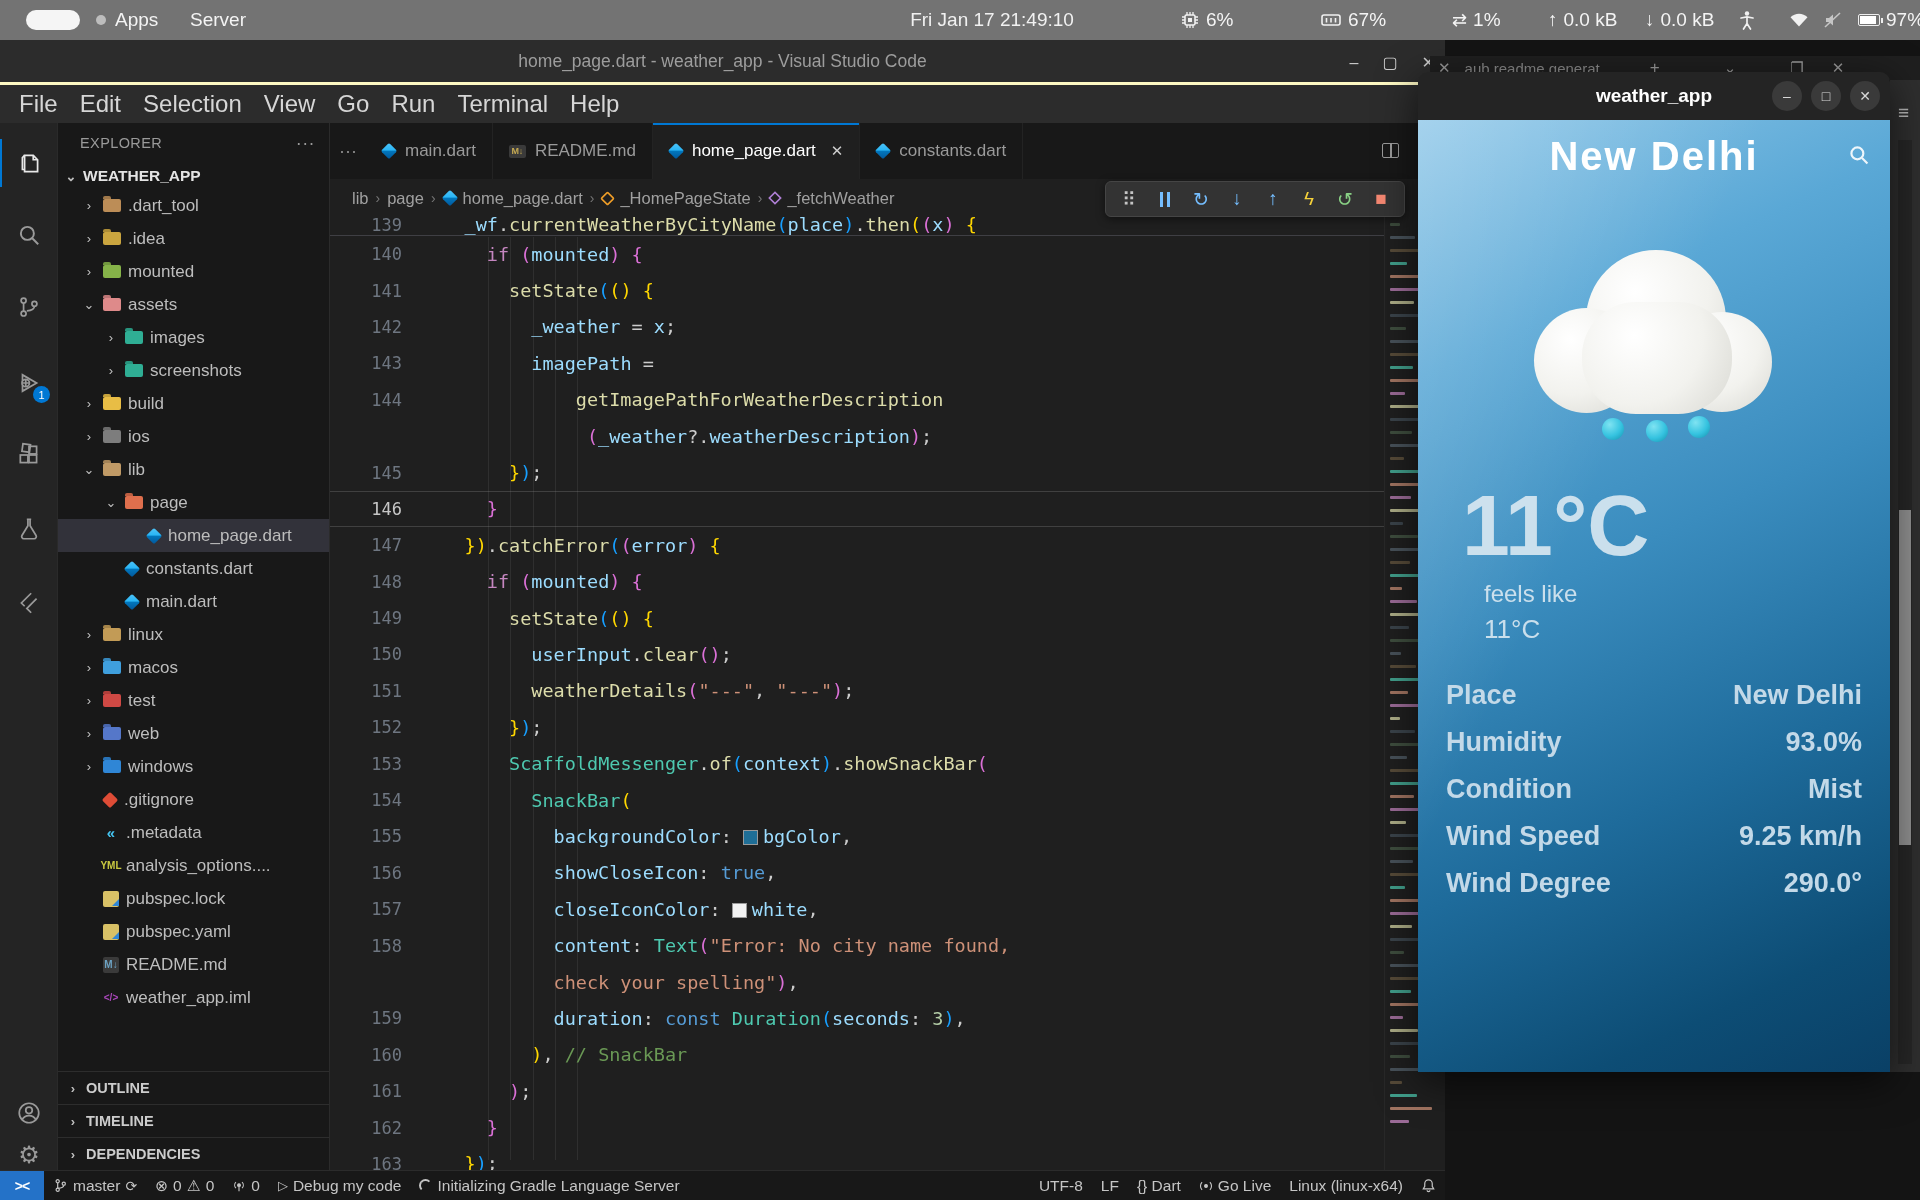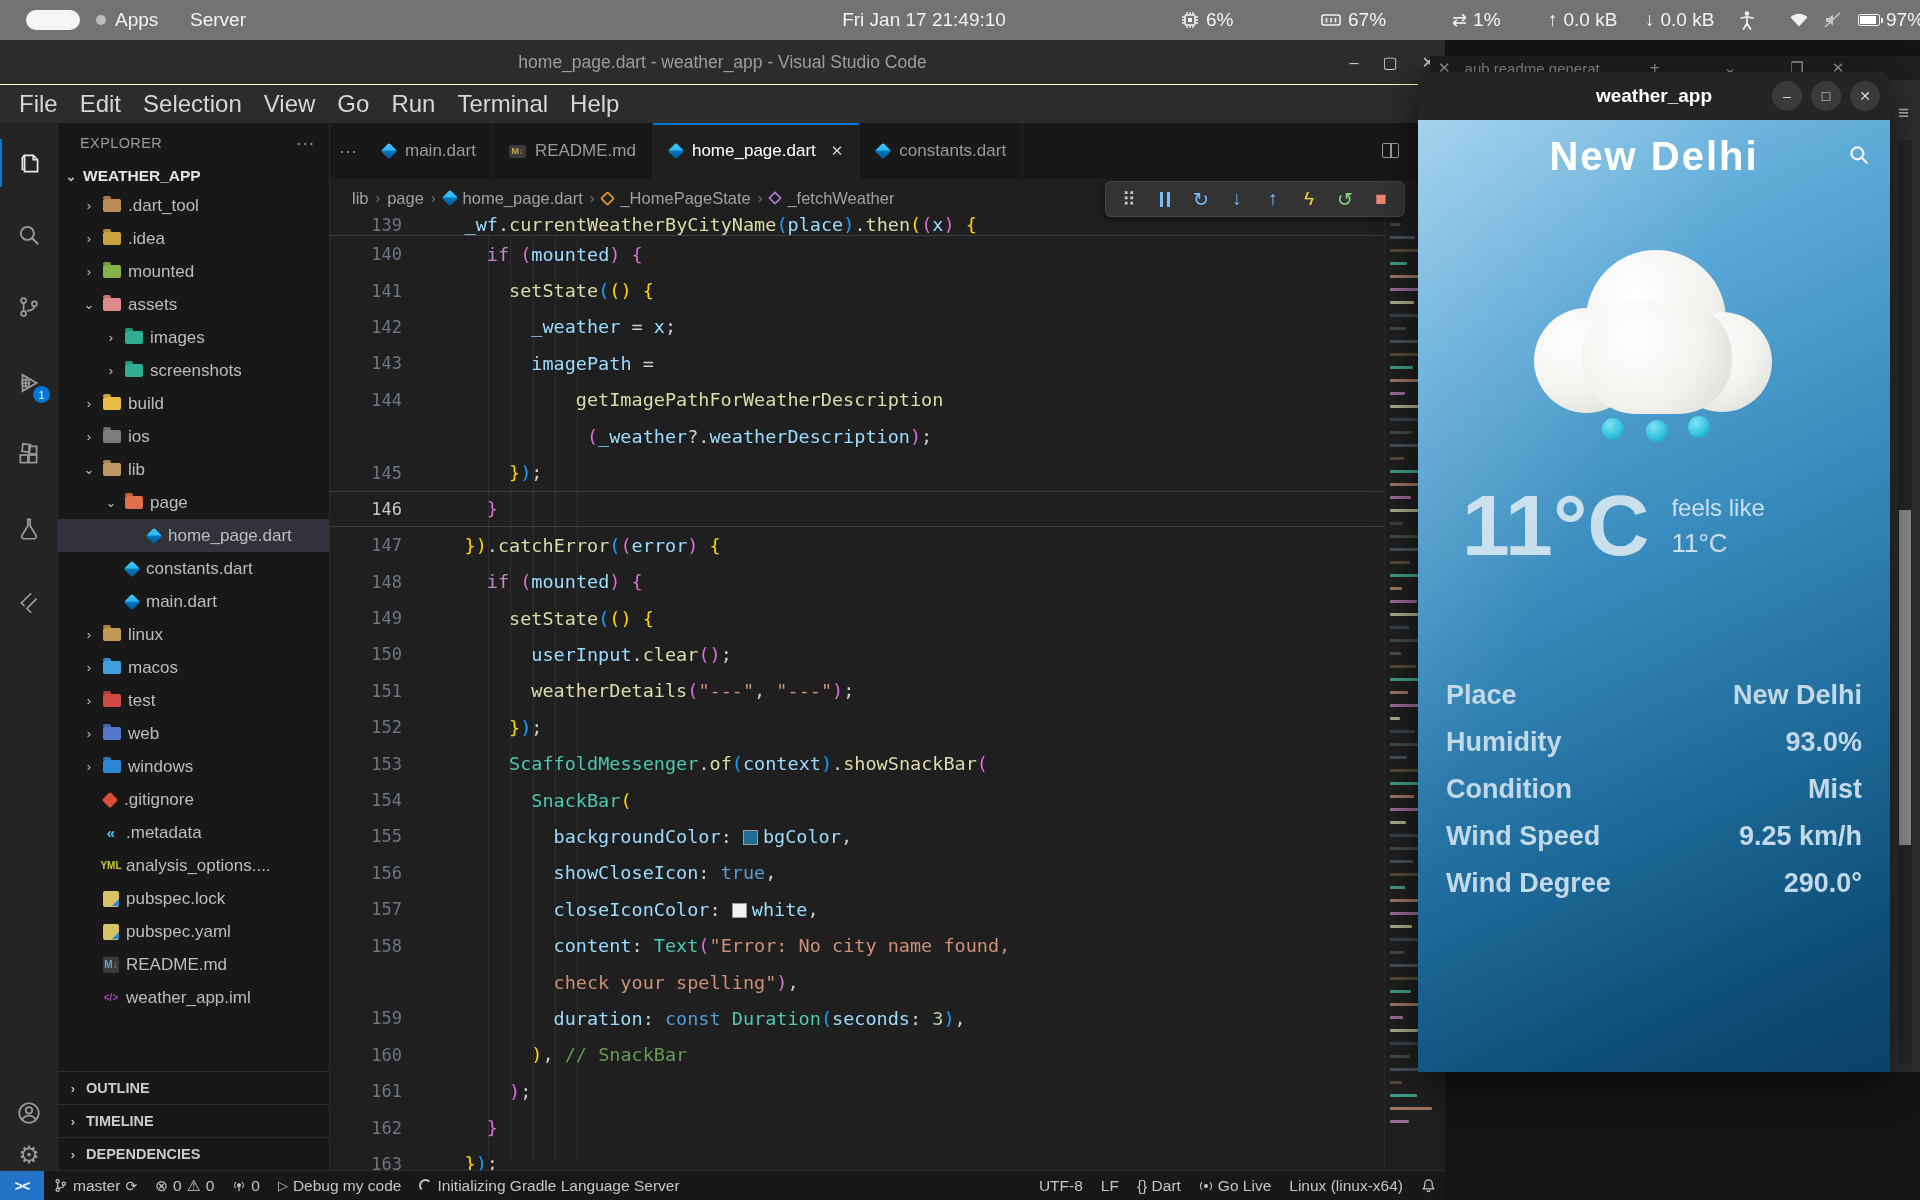--- a/index.html
+++ b/index.html
@@ -6,30 +6,30 @@
   html,body { width:1920px; height:1200px; overflow:hidden; background:#141414;
     font-family:"Liberation Sans", sans-serif; }
 
   
   #topbar { position:absolute; left:0; top:0; width:1920px; height:40px; background:#737373;
     color:#f1f1f1; z-index:50; font-size:19px; display:flex; align-items:center; }
   .tb-pill { position:absolute; left:26px; top:10px; width:54px; height:20px; background:#f5f5f5; border-radius:10px; }
   .tb-dot  { position:absolute; left:96px; top:15px; width:10px; height:10px; background:#bdbdbd; border-radius:50%; }
   .tb-menu { position:absolute; top:0; height:40px; display:flex; align-items:center; padding:0 10px; color:#f4f4f4; }
   #tb-apps { left:105px; } #tb-places { left:180px; }
-  #tb-clock { position:absolute; left:824px; top:0; width:200px; height:40px; display:flex; align-items:center; justify-content:center; }
+  #tb-clock { position:absolute; left:892px; top:0; width:200px; height:40px; display:flex; align-items:center; justify-content:center; }
   .tb-right { position:absolute; top:0; height:40px; display:flex; align-items:center; gap:6px; color:#f4f4f4; }
   .tb-ico { display:inline-flex; align-items:center; justify-content:center; }
   .batt { width:22px; height:12px; border:1.5px solid #eee; border-radius:2px; position:relative; }
   .batt::after { content:""; position:absolute; right:-4px; top:2.5px; width:2.5px; height:5px; background:#eee; }
   .batt i { position:absolute; left:1px; top:1px; bottom:1px; width:16px; background:#fff; }
 
   
   #vscode { position:absolute; left:0; top:40px; width:1445px; height:1160px; background:#1f1f1f; z-index:10; }
-  #vs-titlebar { height:45px; background:#2c2c2c; border-bottom:1px solid #fef9c3; position:relative;
+  #vs-titlebar { height:45px; background:#2c2c2c; border-bottom:3px solid #fef9c3; position:relative;
      display:flex; align-items:center; justify-content:center; color:#9d9d9d; font-size:17.5px; }
   .win-ctrls { position:absolute; right:10px; top:0; height:45px; display:flex; align-items:center; gap:24px; color:#cccccc; font-size:16px; }
   #vs-menubar { height:38px; background:#2c2c2c; display:flex; align-items:center; padding-left:8px; }
   #vs-menubar span { padding:0 11px; color:#d6d6d6; font-size:24px; }
   #vs-main { display:flex; height:1047px; }
 
   
   #activitybar { width:58px; background:#242424; border-right:1px solid #2a2a2a; position:relative; }
   .act-ico { position:absolute; left:0; width:58px; height:48px; display:flex; align-items:center; justify-content:center; color:#9a9a9a; }
   .act-ico.active { color:#e8e8e8; border-left:2px solid #0078d4; }
@@ -129,21 +129,21 @@
      background:linear-gradient(155deg,#8cc6e8 0%,#5aa8d6 22%,#3a8cbe 45%,#1e6b9b 68%,#0d4d75 88%,#0a4066 100%); }
   #w-content::before { content:""; position:absolute; inset:0;
      background:linear-gradient(115deg, rgba(255,255,255,.22) 0%, rgba(255,255,255,0) 38%); }
   #w-city { position:relative; text-align:center; padding-top:14px; color:#ffffff; font-size:40px;
      font-weight:bold; letter-spacing:2px; }
   #w-search { position:absolute; right:18px; top:22px; }
   #cloud { position:absolute; left:116px; top:130px; width:240px; height:190px; }
   .puff { position:absolute; border-radius:50%; background:radial-gradient(circle at 35% 30%, #ffffff 0%, #f2f2ee 55%, #d8d8d2 100%); }
   .drop { position:absolute; width:22px; height:22px; border-radius:50%;
      background:radial-gradient(circle at 35% 30%, #7fe3f2 0%, #35c3e0 55%, #1590ad 100%); }
-  #w-temp { position:absolute; left:44px; top:362px; display:flex; align-items:flex-start; }
+  #w-temp { position:absolute; left:44px; top:362px; display:flex; align-items:flex-start;flex-direction:column; }
   #w-temp-big { font-size:86px; font-weight:bold; color:rgba(222,234,242,.88); line-height:1; }
   #w-feels { margin-left:22px; margin-top:12px; color:rgba(222,234,242,.88); }
   #w-feels-label { font-size:24px; }
   #w-feels-val { font-size:26px; margin-top:6px; }
   #w-details { position:absolute; left:0; top:552px; width:100%; padding:0 28px; }
   .w-row { display:flex; justify-content:space-between; height:47px; align-items:center;
      font-size:27px; font-weight:bold; color:#c3d9e8; }
 </style>
 </head>
 <body>

